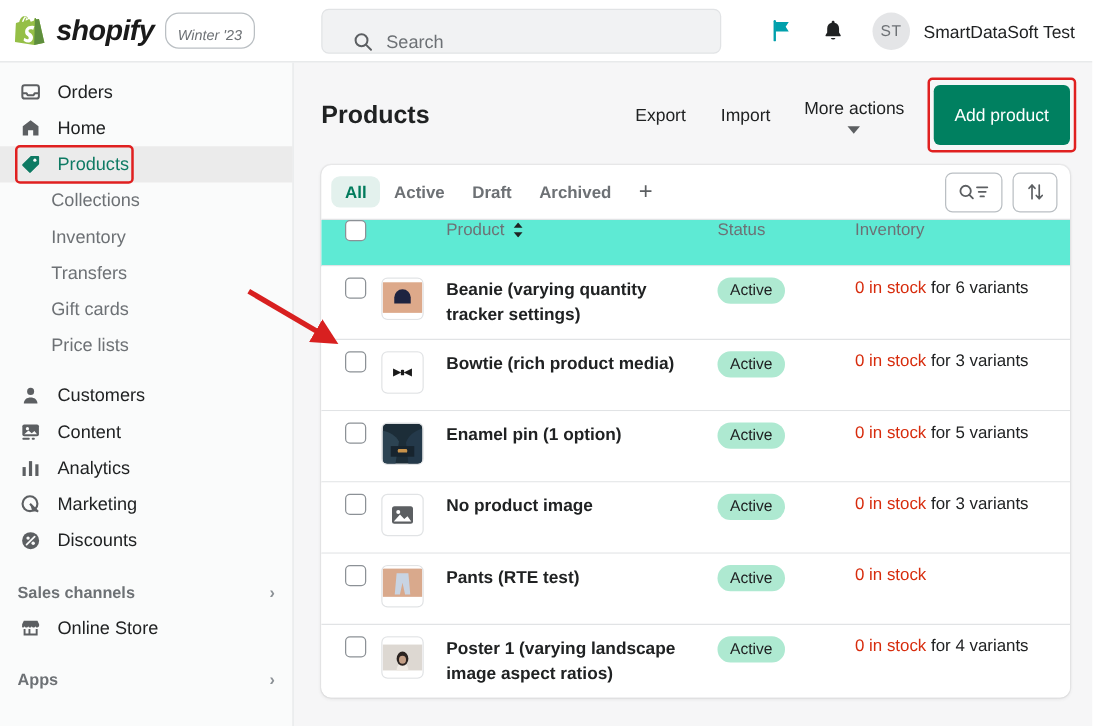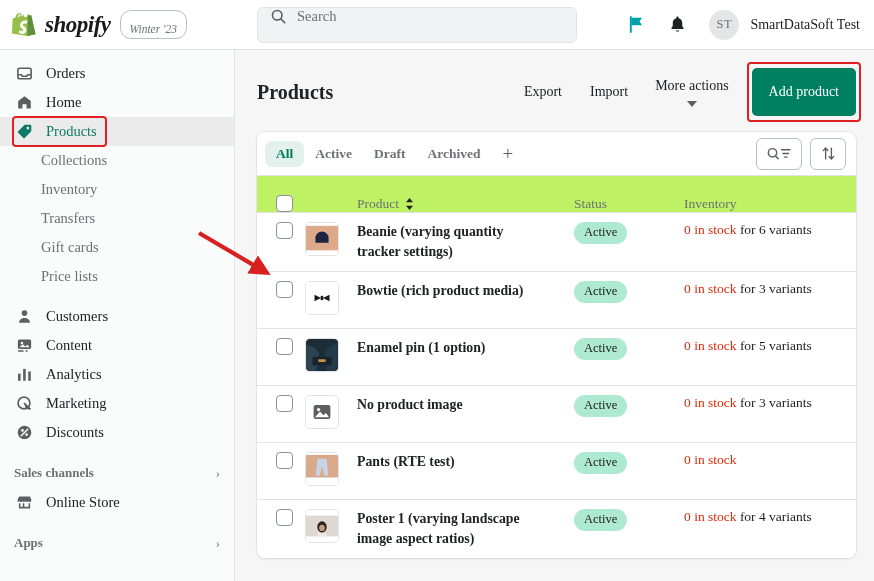--- a/index.html
+++ b/index.html
@@ -1,40 +1,40 @@
 <!DOCTYPE html>
 <html><head>
 <meta charset="utf-8">
 <style>
   * { box-sizing: border-box; margin: 0; padding: 0; }
   html, body {
     width: 874px; height: 581px;
     font-family: "Liberation Sans", sans-serif;
     background: #fff; overflow: hidden;
   }
-  #app { position: relative; width: 874px; height: 581px; display: flex; flex-direction: column; font-family: Liberation Serif, serif; }
+  #app { position: relative; width: 874px; height: 581px; display: flex; flex-direction: column; }
 
   
   .topbar {
     height: 50px; min-height: 50px; background: #fff;
     border-bottom: 1px solid #e1e3e5;
     display: flex; align-items: center; position: relative; z-index: 5;
   }
   .brand { width: 235px; display: flex; align-items: center; padding-left: 12px; gap: 9px; }
   .shopify-logo { display: flex; align-items: center; gap: 7px; }
   .logo-mark { width: 26px; height: 28px; display: block; }
   .logo-word { font-size: 23px; font-weight: bold; font-style: italic; letter-spacing: -0.5px; color: #1a1a1a; }
   .version-pill {
     border: 1px solid #babfc3; border-radius: 11px; padding: 12px 9px 3px;
     font-size: 11.5px; font-style: italic; color: #6d7175; white-space: nowrap;
   }
   .searchwrap { flex: 1; display: flex; align-items: center; padding-left: 22px; }
   .searchbox {
     width: 320px; height: 36px; background: #f1f2f3; border: 1px solid #e1e3e5;
-    border-radius: 6px; display: flex; align-items: flex-start; padding: 0 12px; gap: 10px;
+    border-radius: 6px; display: flex; align-items: flex-end; padding: 0 24px; gap: 10px;
   }
   .searchbox .ph { font-size: 14.5px; color: #6d7175; }
   .topright { display: flex; align-items: center; gap: 22px; padding-right: 14px; }
   .icon-btn { display: flex; align-items: center; justify-content: center; cursor: pointer; }
   .userchip { display: flex; align-items: center; gap: 11px; cursor: pointer; }
   .avatar {
     width: 30px; height: 30px; border-radius: 50%; background: #e4e5e7;
     display: flex; align-items: center; justify-content: center;
     font-size: 12.5px; color: #6d7175; letter-spacing: .5px;
   }
@@ -95,21 +95,21 @@
   .tab.sel { color: #007b5c; background: #e3f1ed; }
   .tab-add { font-size: 19px; color: #5c5f62; padding: 0 11px; cursor: pointer; line-height: 1; }
   .tabsrow .spacer { flex: 1; }
   .sqbtn {
     width: 36px; height: 32px; border: 1px solid #babfc3; border-radius: 6px; background: #fff;
     display: flex; align-items: center; justify-content: center; cursor: pointer; margin-left: 8px;
   }
   .sqbtn.wide { width: 46px; }
 
   .thead {
-    display: flex; align-items: flex-end; height: 37px; background: #bef264;
+    display: flex; align-items: flex-start; height: 37px; background: #5eead4;
     border-bottom: 1px solid #e1e3e5; font-size: 13.5px; color: #6d7175;
   }
   .col-check { width: 48px; display: flex; justify-content: center; align-items: center; padding-left: 6px; }
   .col-img { width: 52px; }
   .col-prod { flex: 1; display: flex; align-items: center; gap: 6px; }
   .col-status { width: 110px; }
   .col-inv { width: 172px; }
   .chkbox { width: 17px; height: 17px; border: 1.6px solid #8c9196; border-radius: 4px; background: #fff; cursor: pointer; }
   .sortarrows { display: inline-flex; flex-direction: column; gap: 1px; }
 

